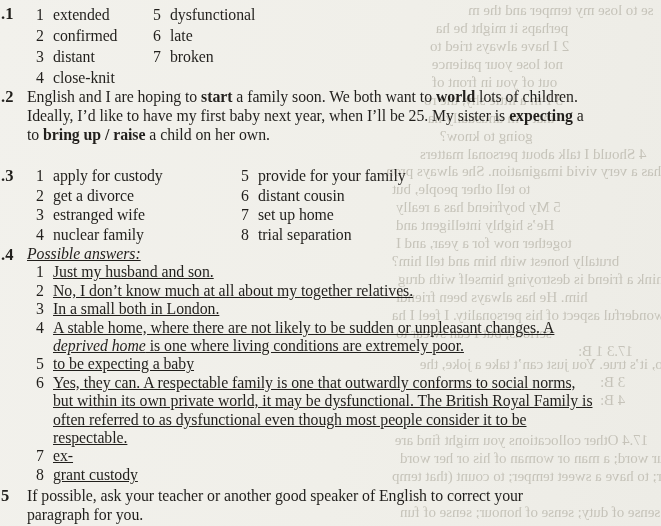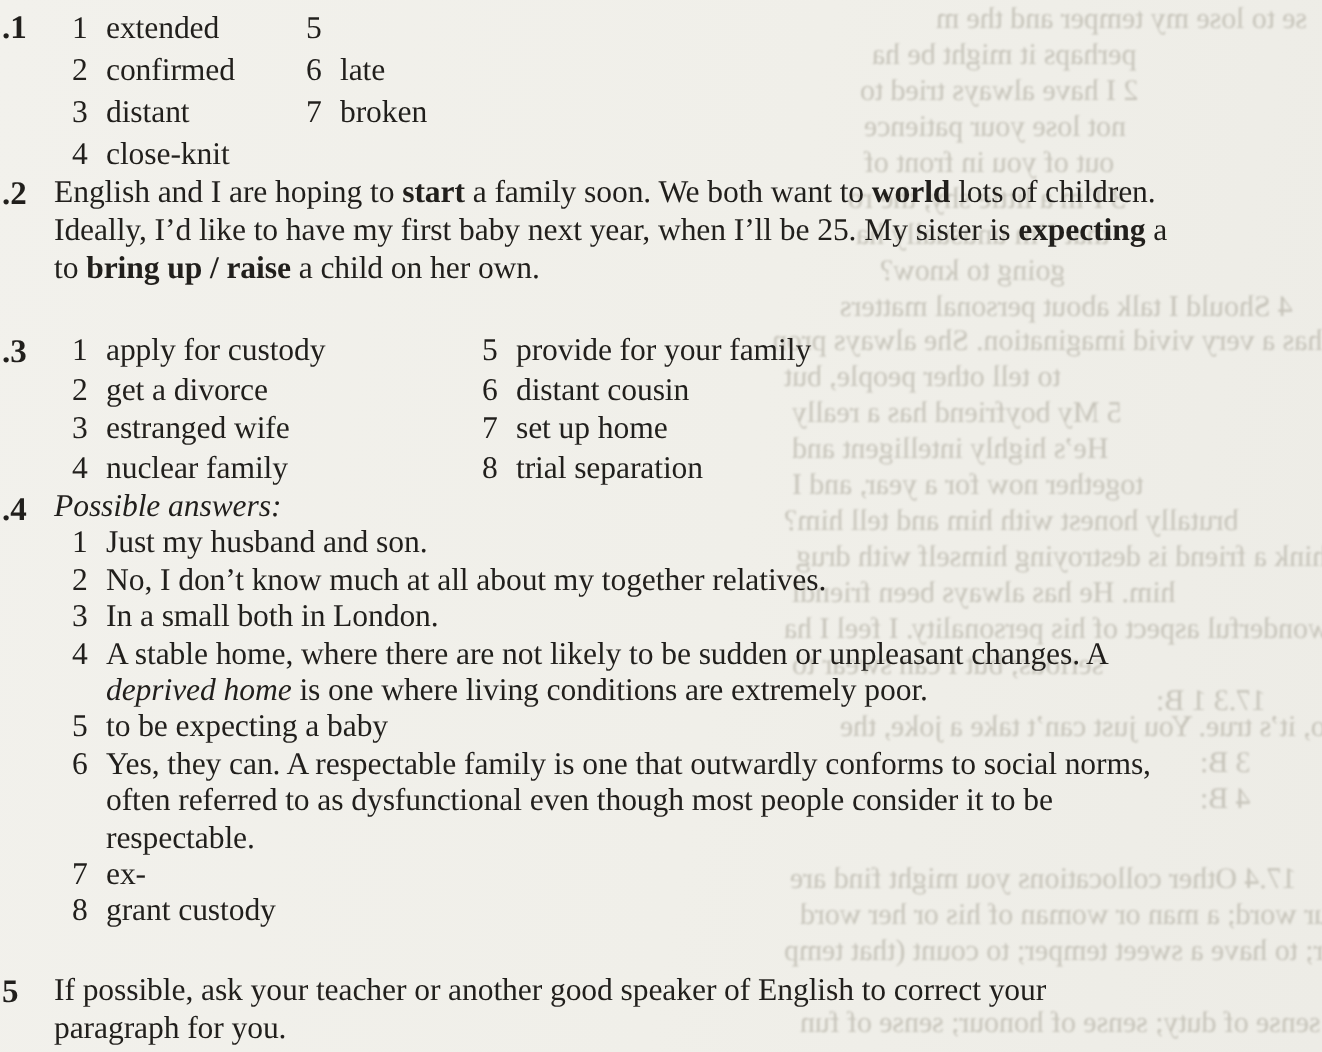--- a/index.html
+++ b/index.html
@@ -37,21 +37,21 @@
   
   .list .li{display:flex;align-items:baseline;}
   .li .num{flex:none;width:17px;margin-left:9px;}
   .twocol{position:relative;}
   .col2{position:absolute;top:0;}
   #sec1 .col2{left:117px;}
   #sec3 .col2{left:205px;}
   #sec1 .li, #sec1 .line{line-height:21px;}
   #sec2 .line{line-height:19px;}
   #sec3 .li{line-height:19.5px;}
-  #sec4 .line, #sec4 .hdr{line-height:18.4px;}
+  #sec4 .line, #sec4 .hdr{line-height:18.4px;text-decoration:underline;}
   #sec5 .line{line-height:19px;}
   
   .item{display:flex;}
   .item .num{flex:none;width:17px;margin-left:9px;}
   .item .itext{flex:1;min-width:0;}
   .hdr{font-style:italic;}
 </style>
 </head>
 <body>
 
@@ -106,20 +106,21 @@
               <span>distant</span>
             </div>
           <div class="li">
               <span class="num">4</span>
               <span>close-knit</span>
             </div>
         </div>
         <div class="col2">
           <div class="li">
               <span class="num">5</span>
+              <span>dysfunctional</span>
             </div>
           <div class="li">
               <span class="num">6</span>
               <span>late</span>
             </div>
           <div class="li">
               <span class="num">7</span>
               <span>broken</span>
             </div>
         </div>
@@ -208,20 +209,21 @@
       <div class="item">
           <span class="num">5</span>
           <div class="itext">
             <div class="line"><span>to be expecting a baby</span></div>
           </div>
         </div>
       <div class="item">
           <span class="num">6</span>
           <div class="itext">
         <div class="line"><span>Yes, they can. A respectable family is one that outwardly conforms to social norms,</span></div>
+        <div class="line"><span>but within its own private world, it may be dysfunctional. The British Royal Family is</span></div>
         <div class="line"><span>often referred to as dysfunctional even though most people consider it to be</span></div>
         <div class="line"><span>respectable.</span></div>
       </div>
         </div>
       <div class="item">
           <span class="num">7</span>
           <div class="itext">
             <div class="line"><span>ex-</span></div>
           </div>
         </div>

